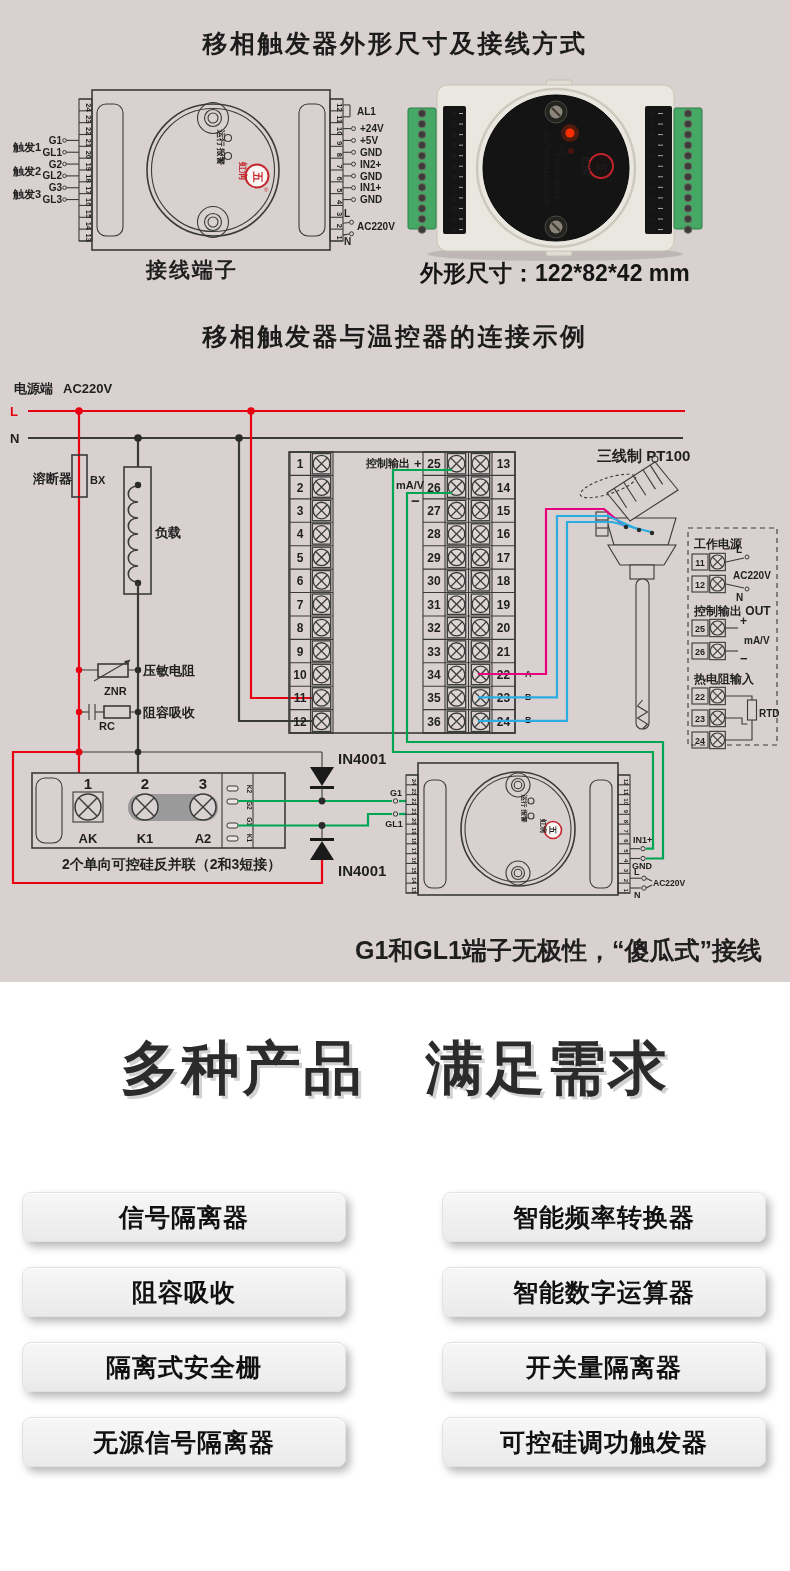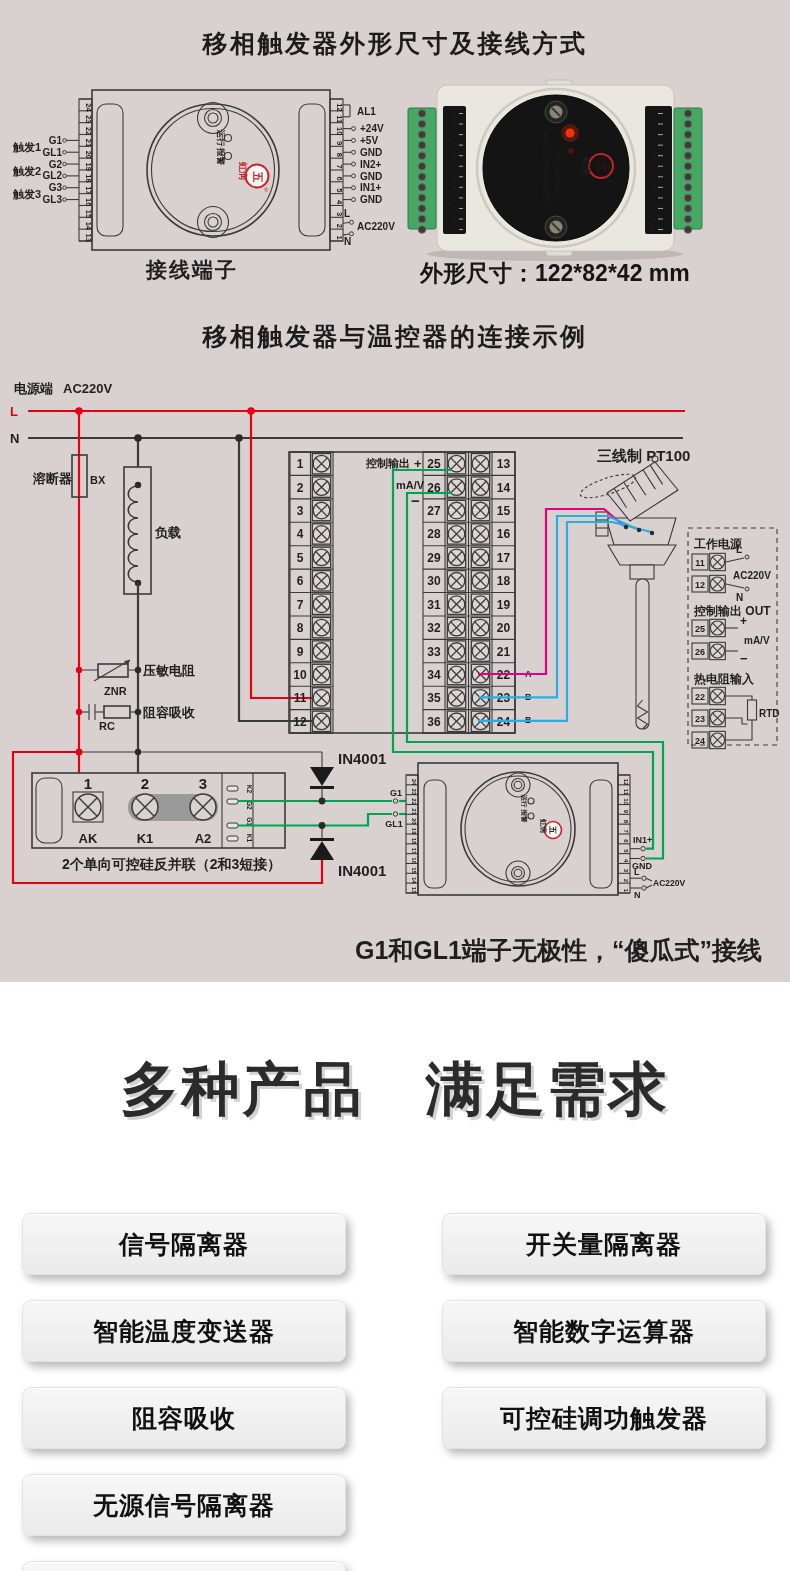--- a/index.html
+++ b/index.html
@@ -36,25 +36,25 @@
   g.pnum{font-size:5px;text-anchor:middle;fill:#e8e8e8;font-weight:bold;}
   g.cnum{font-size:12px;font-weight:bold;text-anchor:middle;fill:#222;}
   g.padl{font-size:6.5px;font-weight:bold;text-anchor:middle;fill:#333;}
   .redtx{fill:#e60012;}
   .brand{fill:#c4272d;}
   .dash{stroke-dasharray:5,4;}
   .dash2{stroke-dasharray:3,2.5;}
 
   
   .lower{width:790px;height:589px;background:#ffffff;}
-  .lower h1{margin:0;padding-top:69px;text-align:center;font-size:58px;font-weight:bold;
+  .lower h1{margin:0;padding-top:48px;text-align:center;font-size:58px;font-weight:bold;
     color:#2b2b2b;letter-spacing:3px;text-shadow:3px 3px 0 #d2d2d2;}
   .cols{display:flex;justify-content:space-between;margin:84px 24px 0 22px;}
   .col{display:flex;flex-direction:column;gap:25px;width:324px;}
-  .pill{height:62px;border-radius:9px;border:1px solid #e2e2e2;
+  .pill{height:50px;border-radius:9px;border:1px solid #e2e2e2;
     background:linear-gradient(180deg,#f7f7f7,#eaeaea);
     box-shadow:4px 5px 8px rgba(0,0,0,0.28), inset 0 1px 0 #ffffff;
     font-family:"Liberation Sans",sans-serif;font-size:25px;font-weight:bold;color:#111;
     letter-spacing:1px;cursor:pointer;}
 </style>
 </head>
 <body>
 
 <div class="upper">
 <svg width="790" height="982" viewBox="0 0 790 982">
@@ -791,24 +791,24 @@
     <text x="762" y="959" font-size="25" font-weight="bold" text-anchor="end" fill="#1f1f1f">G1和GL1端子无极性，“傻瓜式”接线</text>
   </g>
 </svg>
 </div>
 
 <div class="lower">
   <h1>多种产品　满足需求</h1>
   <div class="cols">
     <div class="col">
         <button class="pill">信号隔离器</button>
-        <button class="pill">智能温度变送器</button>
         <button class="pill">阻容吸收</button>
+        <button class="pill">隔离式安全栅</button>
         <button class="pill">无源信号隔离器</button>
-        <button class="pill">隔离式安全栅</button>
       </div>
     <div class="col">
+        <button class="pill">智能频率转换器</button>
+        <button class="pill">智能数字运算器</button>
         <button class="pill">开关量隔离器</button>
-        <button class="pill">智能数字运算器</button>
         <button class="pill">可控硅调功触发器</button>
       </div>
   </div>
 </div>
 
 </body></html>

